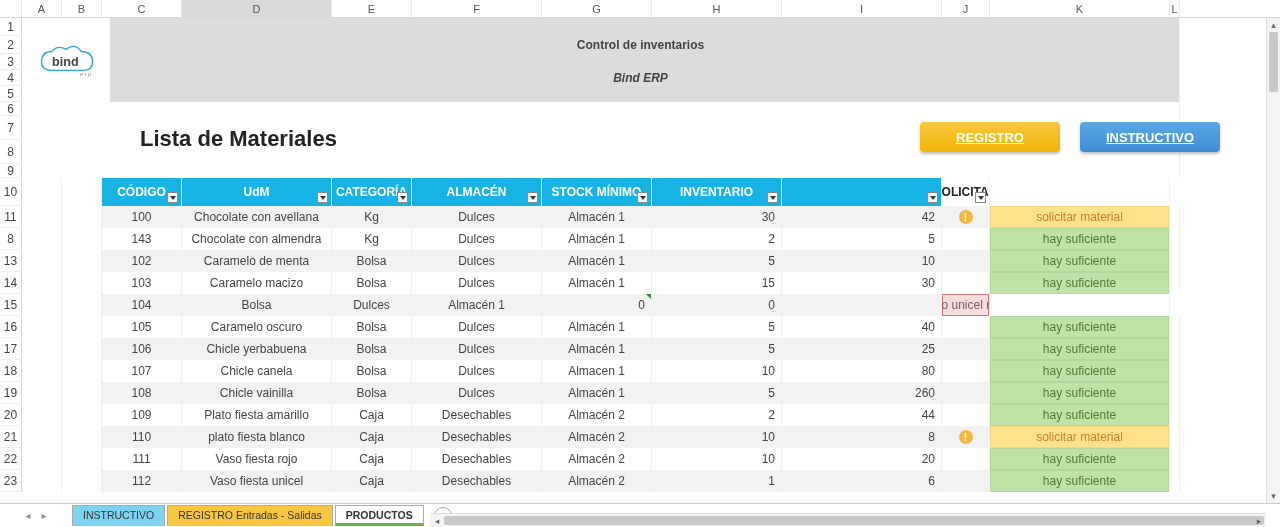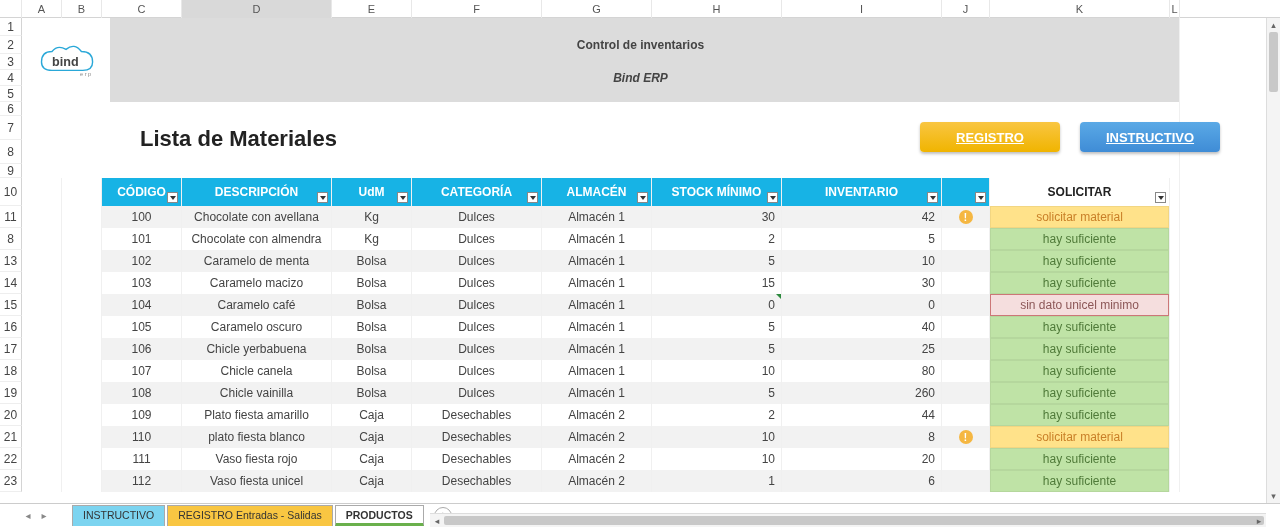--- a/index.html
+++ b/index.html
@@ -323,21 +323,20 @@
           <div class="row-num">9</div>
           <div style="grid-column: 2 / 14; position: relative; justify-content: flex-start;"></div>
         </div>
       </div>
 
     <div class="row" id="table-header-row" style="height: 28px;">
         <div class="row-num">10</div>
         <div style="grid-column: 2 / 3;"></div>
         <div></div>
         <div class="thead" style="position: relative;">CÓDIGO<span class="filter-arrow"></span></div>
-        <div class="thead" style="position: relative;">DESCRIPCIÓN<span class="filter-arrow"></span></div>
         <div class="thead" style="position: relative;">UdM<span class="filter-arrow"></span></div>
         <div class="thead" style="position: relative;">CATEGORÍA<span class="filter-arrow"></span></div>
         <div class="thead" style="position: relative;">ALMACÉN<span class="filter-arrow"></span></div>
         <div class="thead" style="position: relative;">STOCK MÍNIMO<span class="filter-arrow"></span></div>
         <div class="thead" style="position: relative;">INVENTARIO<span class="filter-arrow"></span></div>
         <div class="thead" style="position: relative;">
           <span class="filter-arrow"></span>
         </div>
         <div class="thead solicitar" style="position: relative;">SOLICITAR<span class="filter-arrow"></span></div>
         <div></div>
@@ -360,21 +359,21 @@
           </div>
           <div style="padding: 0px;">
             <div class="status status-solicitar">solicitar material</div>
           </div>
           <div></div>
         </div>
         <div class="row data-row">
           <div class="row-num">8</div>
           <div></div>
           <div></div>
-          <div class="cell " style="position: relative;">101</div>
+          <div class="cell " style="position: relative;">143</div>
           <div class="cell " style="position: relative;">Chocolate con almendra</div>
           <div class="cell " style="position: relative;">Kg</div>
           <div class="cell " style="position: relative;">Dulces</div>
           <div class="cell " style="position: relative;">Almacén 1</div>
           <div class="cell cell-num" style="position: relative;">2</div>
           <div class="cell cell-num" style="position: relative;">5</div>
           <div class="cell"></div>
           <div style="padding: 0px;">
             <div class="status status-suficiente">hay suficiente</div>
           </div>
@@ -412,21 +411,20 @@
           <div style="padding: 0px;">
             <div class="status status-suficiente">hay suficiente</div>
           </div>
           <div></div>
         </div>
         <div class="row data-row">
           <div class="row-num">15</div>
           <div></div>
           <div></div>
           <div class="cell " style="position: relative;">104</div>
-          <div class="cell " style="position: relative;">Caramelo café</div>
           <div class="cell " style="position: relative;">Bolsa</div>
           <div class="cell " style="position: relative;">Dulces</div>
           <div class="cell " style="position: relative;">Almacén 1</div>
           <div class="cell cell-num" style="position: relative;">0<span class="green-indicator"></span></div>
           <div class="cell cell-num" style="position: relative;">0</div>
           <div class="cell"></div>
           <div style="padding: 0px;">
             <div class="status status-sindato">sin dato unicel minimo</div>
           </div>
           <div></div>

